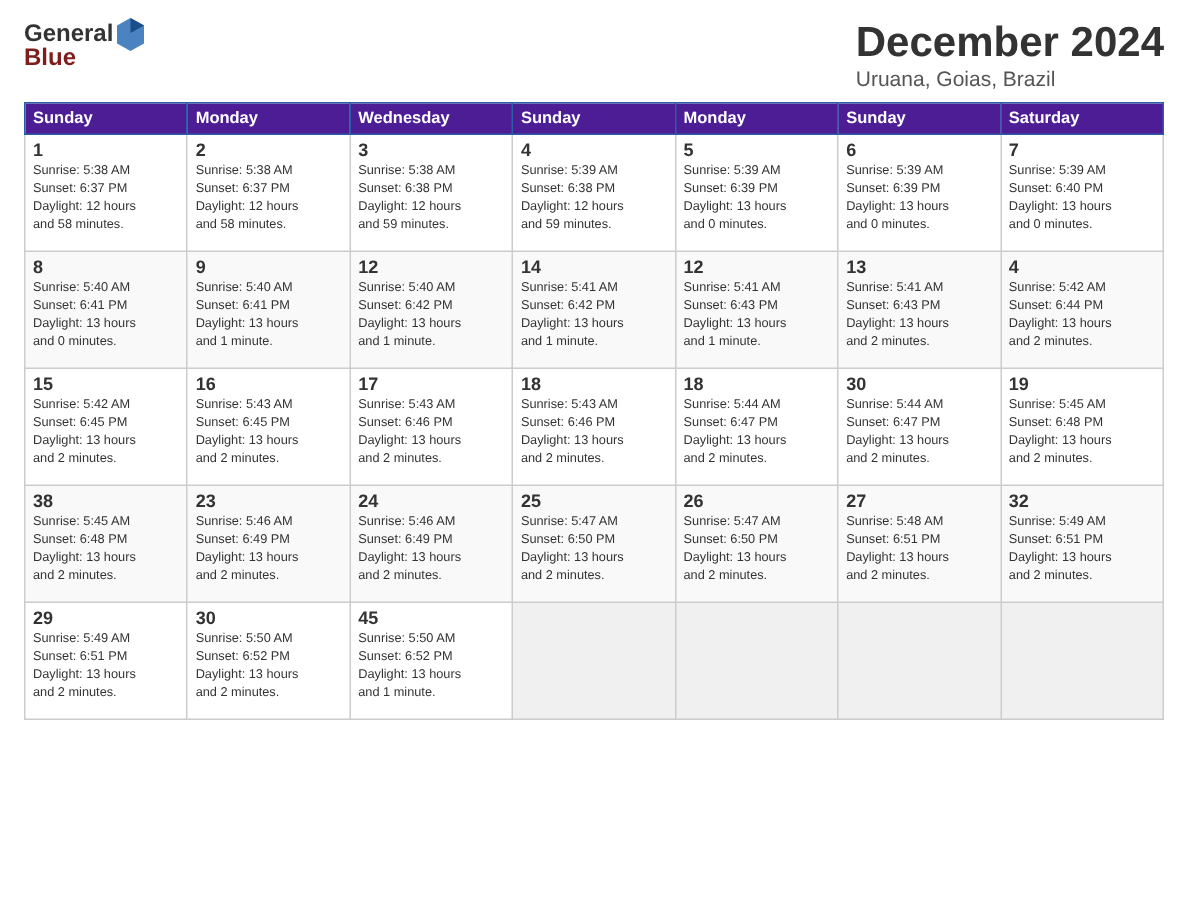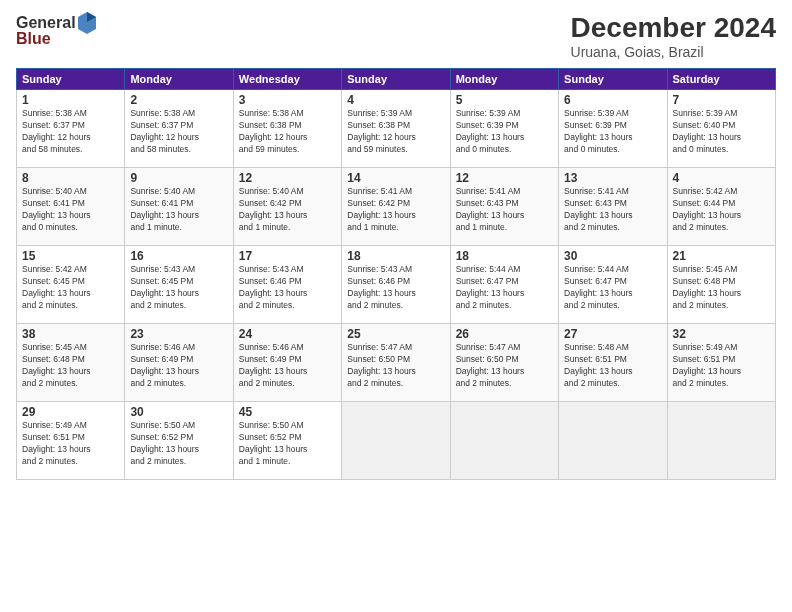--- a/index.html
+++ b/index.html
@@ -194,21 +194,21 @@
           </td>
           <td>
             <span class="day-number">18</span>
             <div class="day-info">Sunrise: 5:44 AM<br>Sunset: 6:47 PM<br>Daylight: 13 hours<br>and 2 minutes.</div>
           </td>
           <td>
             <span class="day-number">30</span>
             <div class="day-info">Sunrise: 5:44 AM<br>Sunset: 6:47 PM<br>Daylight: 13 hours<br>and 2 minutes.</div>
           </td>
           <td>
-            <span class="day-number">21</span>
+            <span class="day-number">19</span>
             <div class="day-info">Sunrise: 5:45 AM<br>Sunset: 6:48 PM<br>Daylight: 13 hours<br>and 2 minutes.</div>
           </td>
         </tr>
         <tr>
           <td>
             <span class="day-number">38</span>
             <div class="day-info">Sunrise: 5:45 AM<br>Sunset: 6:48 PM<br>Daylight: 13 hours<br>and 2 minutes.</div>
           </td>
           <td>
             <span class="day-number">23</span>

